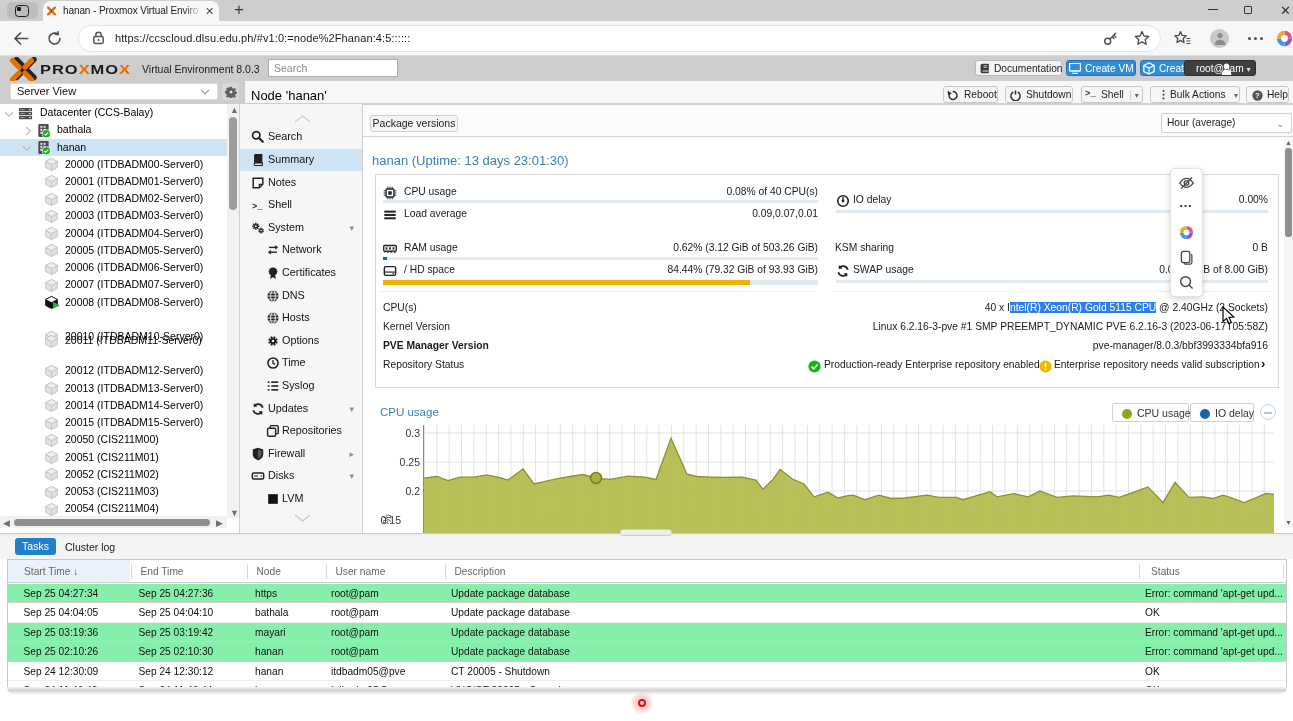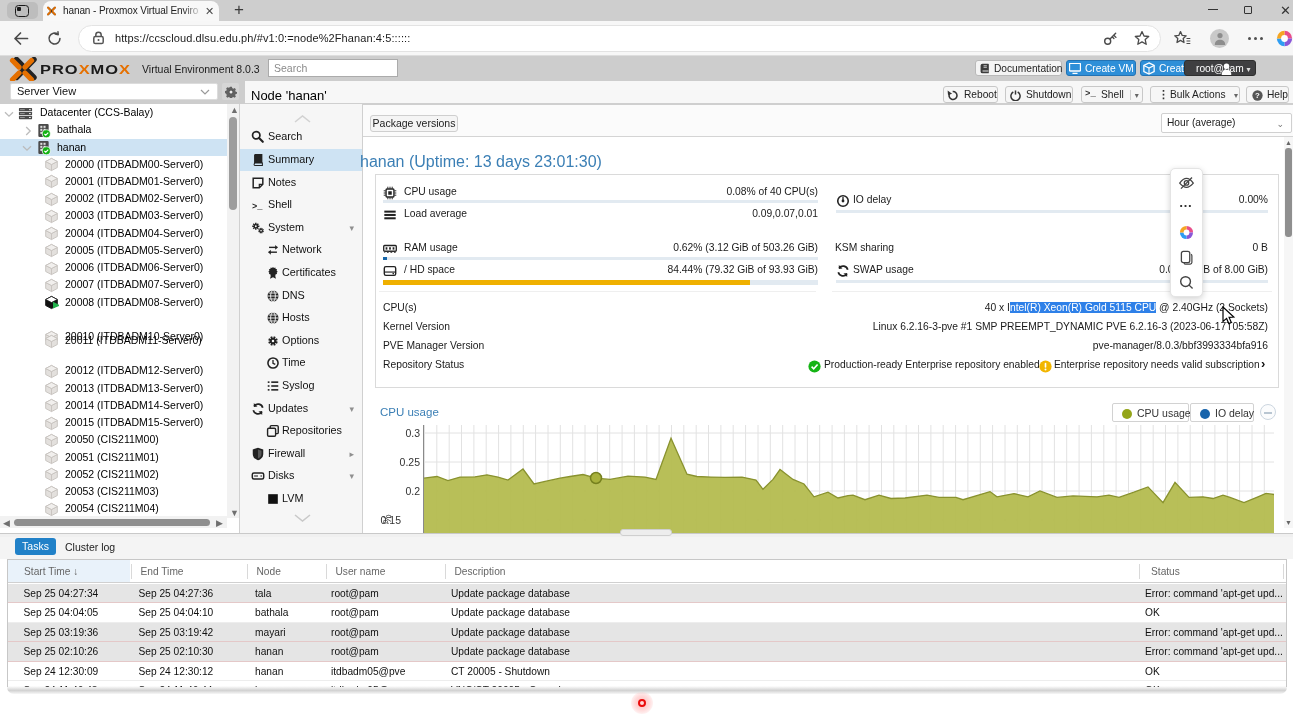--- a/index.html
+++ b/index.html
@@ -58,38 +58,38 @@
 .mlab2 { position:absolute; top:4px; left:42px; }
 .micon { position:absolute; left:11px; top:4px; width:14px; height:14px; }
 .micon2 { position:absolute; left:26px; top:4px; width:14px; height:14px; }
 .marr { position:absolute; right:8px; top:8px; }
 
 
 #content { left:363px; top:104px; width:930px; height:429px; background:#fff; border-top:1px solid #cfcfcf; }
 #ctoolbar { left:363px; top:105px; width:930px; height:32px; background:#fbfbfb; border-bottom:1px solid #d4d4d4; }
 #pkgbtn { left:370px; top:115px; width:88px; white-space:nowrap; height:17px; background:#f5f5f5; border:1px solid #cfcfcf; border-radius:3px; font-size:10.5px; color:#222; text-align:center; line-height:15px; }
 #hoursel { left:1161px; top:113px; width:131px; height:20px; background:#fff; border:1px solid #d0d0d0; border-radius:2px; font-size:10.2px; color:#222; line-height:18px; padding-left:5px; }
-#suptitle { left:360px; top:153px; font-size:16px; color:#3b7fb5; }
+#suptitle { left:372px; top:153px; font-size:13px; color:#3b7fb5; }
 #statsbox { left:375px; top:174px; width:904px; height:214px; background:#fff; border:1px solid #dadada; }
 .slabel { font-size:10.3px; color:#1a1a1a; white-space:nowrap; }
 .sval { font-size:10.3px; color:#1a1a1a; text-align:right; white-space:nowrap; }
 #cputitle { left:380px; top:406px; font-size:11.5px; color:#3b7fb5; }
 .legend { top:403px; height:19px; background:#fff; border:1px solid #d2d2d2; border-radius:2px; font-size:10.5px; color:#333; line-height:18px; white-space:nowrap; }
 
 
 #splitrow { left:0; top:533px; width:1293px; height:4px; background:#f0f0f0; border-top:1px solid #c9c9c9; }
 #taskbar { left:0; top:537px; width:1293px; height:22px; background:#f4f4f4; }
 #tasksbtn { left:15px; top:538px; width:41px; height:17px; background:#2181c8; border-radius:3px; color:#fff; font-size:10.5px; text-align:center; line-height:16px; }
 #clusterlog { left:65px; top:541px; font-size:10.5px; color:#222; white-space:nowrap; }
 #ttable { left:7px; top:559px; width:1280px; height:128px; background:#fff; border:1px solid #c7c7c7; border-bottom:none; overflow:hidden; }
 #thead { position:absolute; left:0; top:0; width:1278px; height:23px; background:#fff; border-bottom:1px solid #d0d0d0; }
 .hcell { position:absolute; top:6px; font-size:10.2px; color:#666; }
 .hsep { position:absolute; top:4px; width:1px; height:15px; background:#d9d9d9; }
 .rrow { position:absolute; left:0; width:1278px; height:19.4px; font-size:10.2px; color:#101010; }
-.rrow.err { background:#e5e5e5; }
+.rrow.err { background:#86efac; }
 .rcell { position:absolute; top:4px; white-space:nowrap; }
 #tbottom { left:7px; top:686px; width:1280px; height:8px; background:linear-gradient(180deg, rgba(205,205,205,0) 0%, rgba(165,165,165,0.5) 55%, rgba(215,215,215,0.2) 100%); border-radius:0 0 7px 7px; }
 </style>
 </head>
 <body>
 
 <div id="tabstrip" class="abs"></div>
 <div id="wsbtn" class="abs"></div>
 <div class="abs" style="left:14.5px;top:4.5px;width:14px;height:12px;border:1.5px solid #1a1a1a;border-radius:3.5px;"></div>
 <div class="abs" style="left:16.5px;top:6.5px;width:4.5px;height:4.5px;background:#1a1a1a;border-radius:1px;"></div>
@@ -742,21 +742,21 @@
 <svg class="abs" style="left:836px;top:264px;" width="14" height="14" viewBox="0 0 16 16">
     <use href="#si-swap"></use>
   </svg>
 <div class="abs slabel" style="left:853px;top:264px;">SWAP usage</div>
 <div class="abs sval" style="left:818px;top:264px;width:450px;">0.00% (0 B of 8.00 GiB)</div>
 <div class="abs" style="left:836px;top:279.5px;width:432px;height:3px;background:#e2eaf1;"></div>
 <div class="abs slabel" style="left:383px;top:302px;">CPU(s)</div>
 <div class="abs sval" style="left:568px;top:302px;width:700px;">40 x I<span style="background:#2e80e8;color:#fff;">ntel(R) Xeon(R) Gold 5115 CPU</span> @ 2.40GHz (2 Sockets)</div>
 <div class="abs slabel" style="left:383px;top:321px;">Kernel Version</div>
 <div class="abs sval" style="left:568px;top:321px;width:700px;">Linux 6.2.16-3-pve #1 SMP PREEMPT_DYNAMIC PVE 6.2.16-3 (2023-06-17T05:58Z)</div>
-<div class="abs slabel" style="left:383px;top:340px;">PVE Manager Version</div>
+<div class="abs slabel" style="left:383px;top:340px;font-weight:bold;">PVE Manager Version</div>
 <div class="abs sval" style="left:568px;top:340px;width:700px;">pve-manager/8.0.3/bbf3993334bfa916</div>
 <div class="abs slabel" style="left:383px;top:359px;">Repository Status</div>
 <svg class="abs" style="left:808px;top:359.5px;" width="13" height="13" viewBox="0 0 16 16">
     <circle cx="8" cy="8" r="7.5" fill="#15b415"></circle>
     <path d="M4.4 8.2 L7 10.8 L11.8 5.6" fill="none" stroke="#fff" stroke-width="2"></path>
   </svg>
 <div class="abs slabel" style="left:824px;top:359px;">Production-ready Enterprise repository enabled</div>
 <svg class="abs" style="left:1039px;top:359.5px;" width="13" height="13" viewBox="0 0 16 16">
     <circle cx="8" cy="8" r="7.5" fill="#f2b600"></circle>
     <rect x="7" y="3.5" width="2" height="6" rx="1" fill="#fff"></rect>
@@ -875,21 +875,21 @@
         <div class="hsep" style="left:123px;"></div>
         <div class="hsep" style="left:239px;"></div>
         <div class="hsep" style="left:318px;"></div>
         <div class="hsep" style="left:437px;"></div>
         <div class="hsep" style="left:1131px;"></div>
         <div class="hsep" style="left:1275px;"></div>
       </div>
       <div class="rrow err" style="top:24.0px;border-bottom:1px solid #e4c8c8;">
         <span class="rcell" style="left:15.5px;">Sep 25 04:27:34</span>
         <span class="rcell" style="left:130.5px;">Sep 25 04:27:36</span>
-        <span class="rcell" style="left:247px;">tala</span>
+        <span class="rcell" style="left:247px;">https</span>
         <span class="rcell" style="left:323px;">root@pam</span>
         <span class="rcell" style="left:443px;">Update package database</span>
         <span class="rcell" style="left:1137px;">Error: command 'apt-get upd...</span>
       </div>
       <div class="rrow" style="top:43.4px;border-bottom:1px solid #ededed;">
         <span class="rcell" style="left:15.5px;">Sep 25 04:04:05</span>
         <span class="rcell" style="left:130.5px;">Sep 25 04:04:10</span>
         <span class="rcell" style="left:247px;">bathala</span>
         <span class="rcell" style="left:323px;">root@pam</span>
         <span class="rcell" style="left:443px;">Update package database</span>

